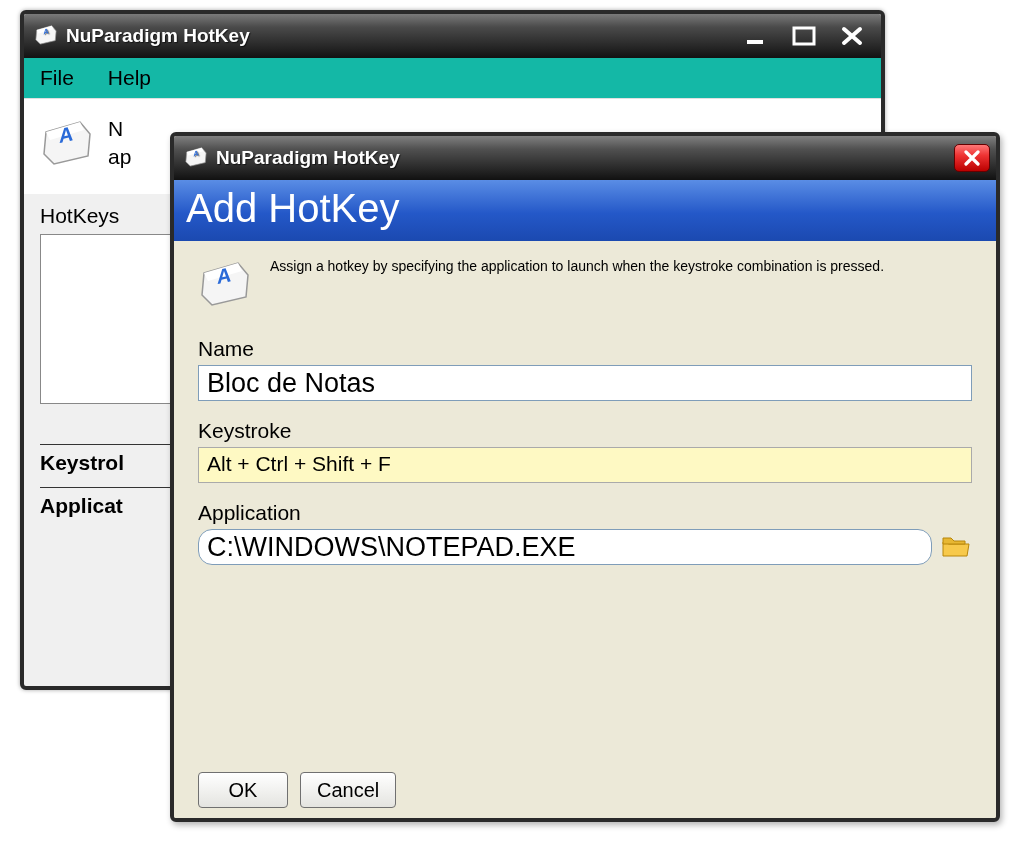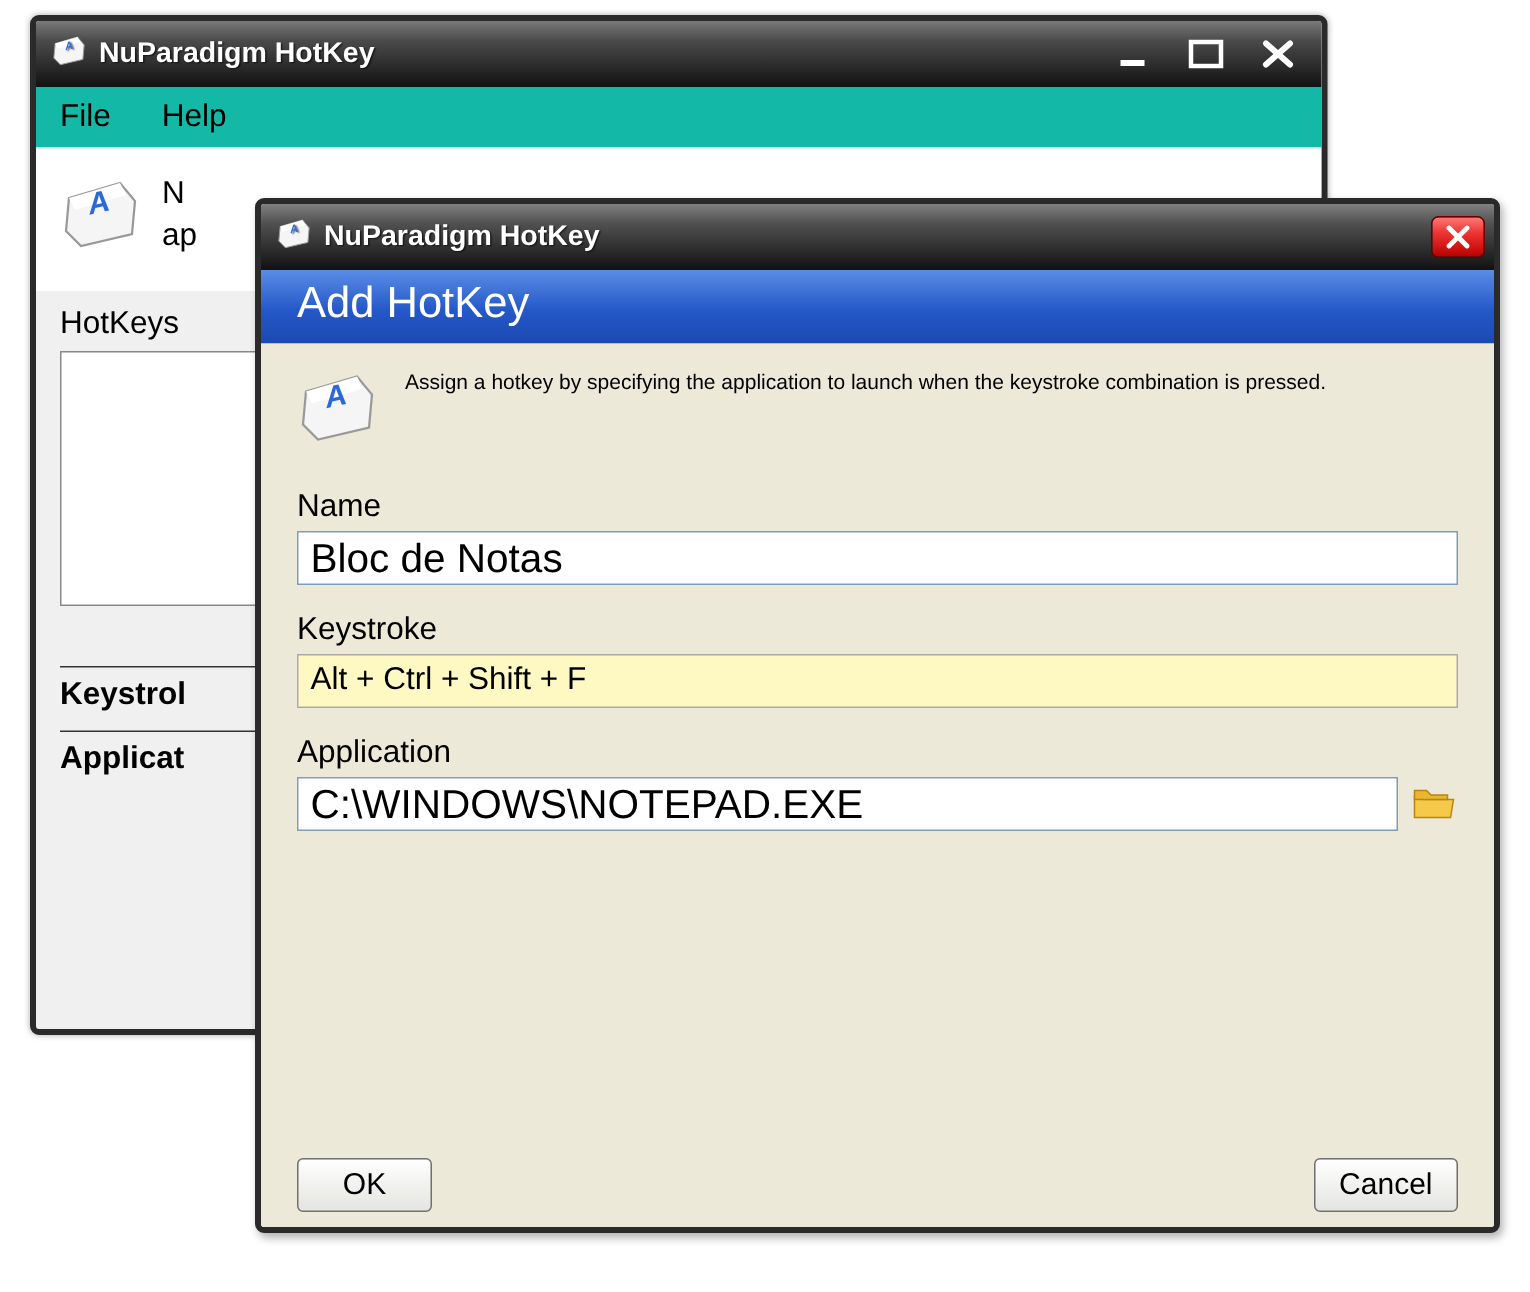--- a/index.html
+++ b/index.html
@@ -116,22 +116,22 @@
     background: linear-gradient(to bottom, #f77 0%, #e33 40%, #b00 100%);
     border:1px solid #600;
     border-radius:5px;
     display:flex;align-items:center;justify-content:center;
     color:#fff;font-weight:bold;
   }
 
   .blue-band {
     background: linear-gradient(to bottom, #5a8de5 0%, #2458c8 55%, #1b49b0 100%);
     color:#fff;
-    padding: 6px 16px 10px 24px;
-    font-size: 29px;
+    padding: 6px 16px 10px 12px;
+    font-size: 40px;
   }
 
   .dialog-content {
     flex:1;
     background:#ece9d8;
     padding: 16px 24px 10px 24px;
     display:flex;
     flex-direction:column;
   }
   .desc-row { display:flex; gap:18px; align-items:flex-start; margin-bottom: 26px;}
@@ -150,31 +150,31 @@
   }
   .text-readonly {
     width: 100%;
     height: 36px;
     border:1px solid #aaa;
     background:#fef9c3;
     padding: 4px 8px;
     font-size: 21px;
   }
   .app-row { display:flex; gap:8px; align-items:center; }
-  .app-row .text-input { flex:1; }
+  .app-row .text-input { flex:1;border-radius:14px; }
   .browse-icon {
     width: 32px; height: 30px;
     display:flex;align-items:center;justify-content:center;
   }
 
   .button-row {
     margin-top:auto;
     display:flex;
     gap:12px;
-    justify-content:space-between;
+    justify-content:flex-start;
     padding-top: 10px;
   }
   .btn {
     min-width: 90px;
     height: 36px;
     font-size: 20px;
     background: linear-gradient(to bottom, #fff, #e4e4e0);
     border:1px solid #707070;
     border-radius:4px;
     padding: 2px 16px;

